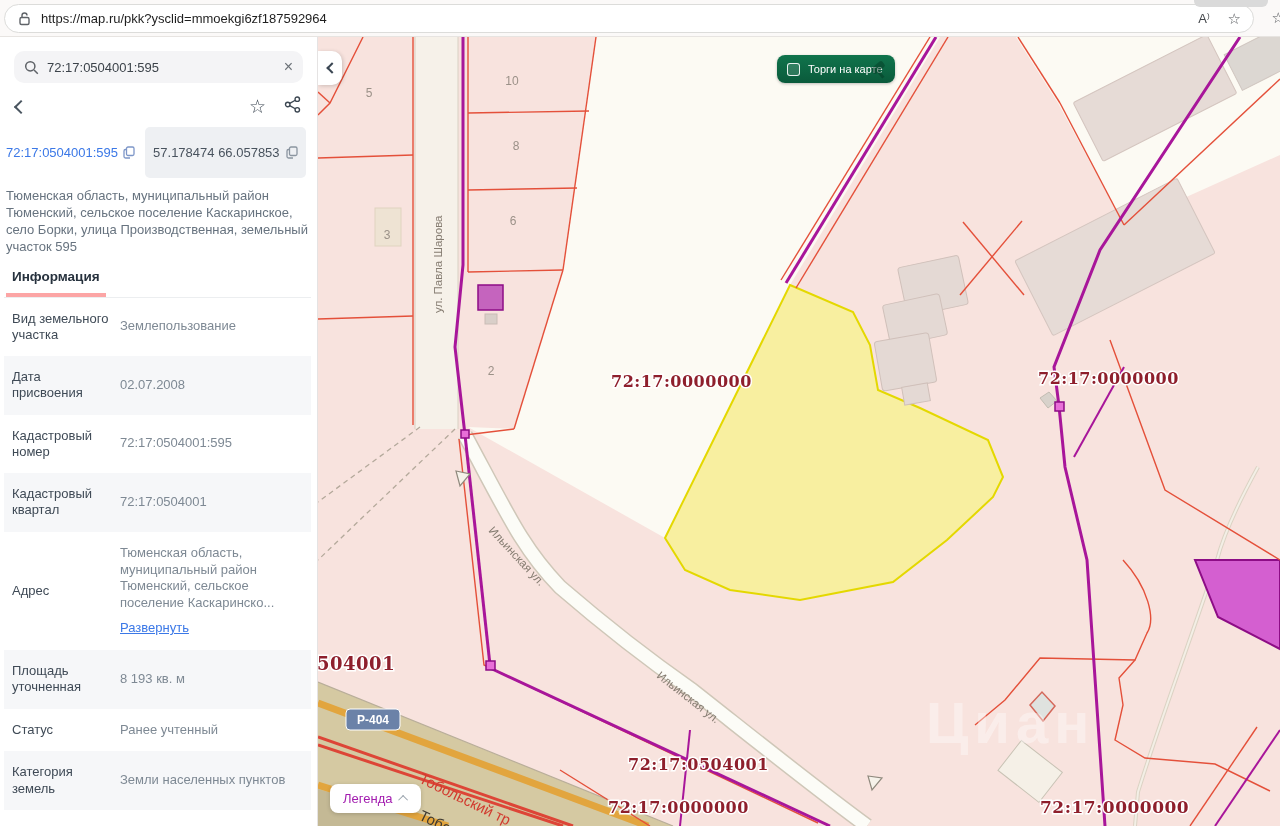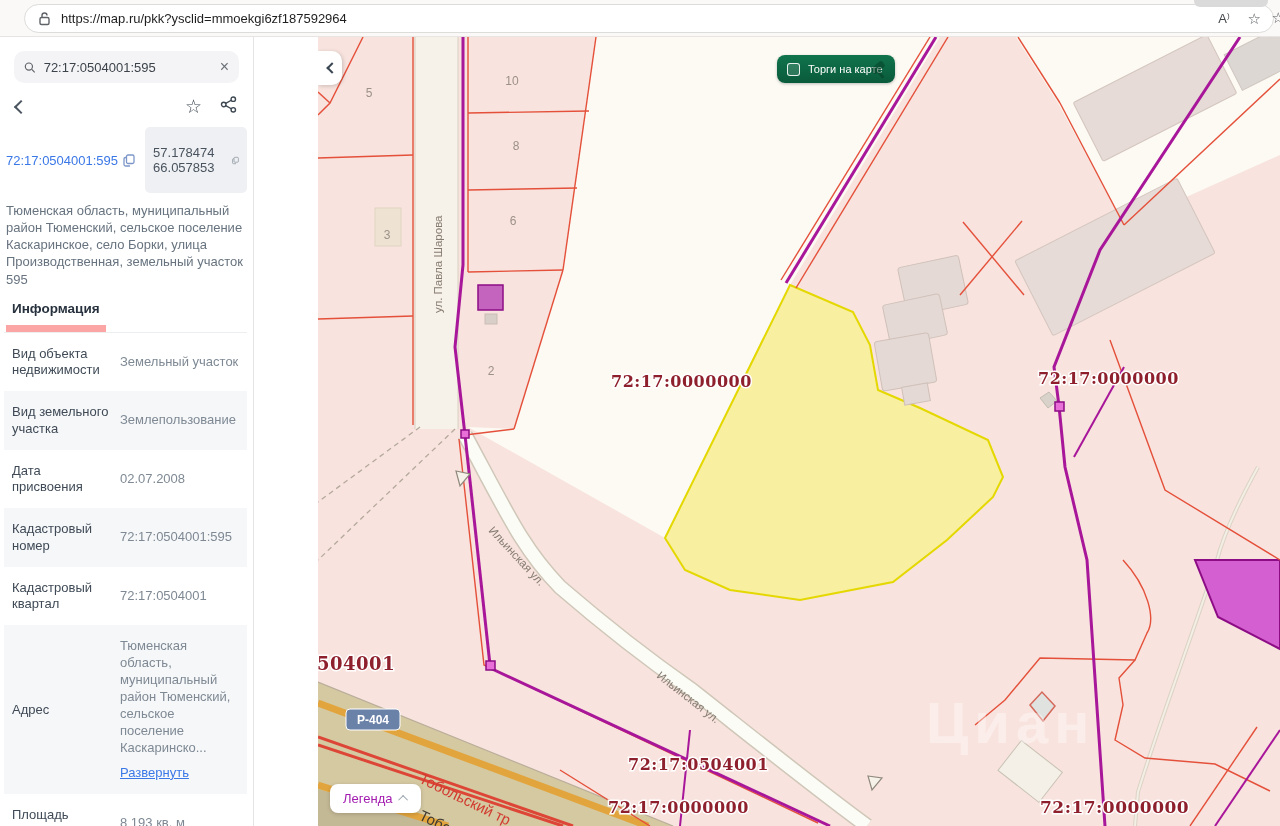--- a/index.html
+++ b/index.html
@@ -2,32 +2,32 @@
 <html><head>
 <meta charset="utf-8">
 <style>
   * { margin:0; padding:0; box-sizing:border-box; }
   body { font-family:"Liberation Sans","DejaVu Sans",sans-serif; background:#ddd; }
   #app { position:relative; width:1280px; height:826px; background:#fff; overflow:hidden; }
 
   
   .browser-bar { position:absolute; left:0; top:0; width:1280px; height:37px;
     background:#fbf9f8; border-bottom:1px solid #e7e4e1; }
-  .url-pill { position:absolute; left:24px; top:4px; width:1250px; height:29px;
+  .url-pill { position:absolute; left:4px; top:4px; width:1250px; height:29px;
     background:#fff; border:1px solid #dcdcda; border-radius:15px;
     display:flex; align-items:center; padding:0 12px; }
   .url-text { font-size:13px; color:#1f1f1f; margin-left:9px; flex:1; }
   .pill-icons { display:flex; align-items:center; gap:18px; color:#55585c; }
   .read-aloud { font-size:13px; color:#44474b; }
   .read-aloud sup { font-size:8px; }
   .star-glyph { font-size:15px; color:#55585c; }
   .tabstub { position:absolute; right:12px; top:0; width:74px; height:7px; background:#dadada; border-radius:0 0 6px 6px; }
 
   
-  .sidebar { position:absolute; left:0; top:37px; width:254px; height:789px; background:#fff;
+  .sidebar { position:absolute; left:0; top:37px; width:318px; height:789px; background:#fff;
     border-right:1px solid #e5e3e3; overflow:hidden; }
   .search-box { margin:14px 14px 0 14px; height:32px; background:#f4f4f6; border-radius:10px;
     display:flex; align-items:center; padding:0 10px; }
   .search-box input { border:none; background:transparent; outline:none; flex:1;
     font-size:13px; color:#3c434a; margin-left:8px; font-family:inherit; }
   .search-close { font-size:16px; color:#6b7177; cursor:pointer; line-height:1; }
   .nav-row { margin:13px 16px 0 16px; display:flex; align-items:center; }
   .chev-back { width:10px; height:10px; border-left:2px solid #4a5560; border-bottom:2px solid #4a5560;
     transform:rotate(45deg); }
   .nav-spacer { flex:1; }
@@ -35,21 +35,21 @@
   .star-nav { font-size:19px; line-height:1; }
   .side-pad { padding:0 6px 0 4px; }
   .parcel-title { margin-top:13px; font-size:15px; font-weight:bold; color:#202e3c; padding-left:2px; }
   .chips-row { margin-top:10px; display:flex; align-items:center; gap:10px; padding-left:2px; }
   .cad-link { font-size:13px; color:#3b78e7; display:flex; align-items:center; gap:5px; cursor:pointer; }
   .coord-chip { font-size:13px; color:#49535e; background:#eef0f3; border-radius:5px; padding:18px 8px;
     display:flex; align-items:center; gap:6px; }
   .addr-summary { margin-top:9px; font-size:13px; line-height:1.32; color:#67737f; padding-left:2px; }
   .tab-row { margin-top:11px; border-bottom:1px solid #eceef0; padding-left:2px; }
   .tab { display:inline-block; font-size:13.5px; font-weight:bold; color:#27323e;
-    padding:0 6px 9px 6px; border-bottom:7px solid #fca5a5; }
+    padding:0 6px 9px 6px; border-bottom:4px solid #fca5a5; }
   .info-table { margin-top:0; }
   .info-row { display:flex; align-items:center; padding:13px 6px 13px 8px; }
   .info-row:nth-child(even) { background:#f6f7f9; }
   .info-label { width:98px; flex:none; font-size:13px; line-height:1.25; color:#3f4a56; }
   .info-value { flex:1; font-size:13px; line-height:1.3; color:#7e8994; padding-left:10px; }
   .expand-link { display:inline-block; margin-top:8px; color:#3b78e7; text-decoration:underline; cursor:pointer; }
 
   
   .map-wrap { position:absolute; left:318px; top:37px; width:962px; height:789px; overflow:hidden;
     background:#f8e3de; }
@@ -143,24 +143,20 @@
       </div>
 
       <div class="addr-summary">Тюменская область, муниципальный район Тюменский, сельское поселение Каскаринское, село Борки, улица Производственная, земельный участок 595</div>
 
       <div class="tab-row">
         <span class="tab">Информация</span>
       </div>
 
       <div class="info-table">
         <div class="info-row">
-          <div class="info-label">Вид объекта недвижимости</div>
-          <div class="info-value">Земельный участок</div>
-        </div>
-        <div class="info-row">
           <div class="info-label">Вид земельного участка</div>
           <div class="info-value">Землепользование</div>
         </div>
         <div class="info-row">
           <div class="info-label">Дата присвоения</div>
           <div class="info-value">02.07.2008</div>
         </div>
         <div class="info-row">
           <div class="info-label">Кадастровый номер</div>
           <div class="info-value">72:17:0504001:595</div>

